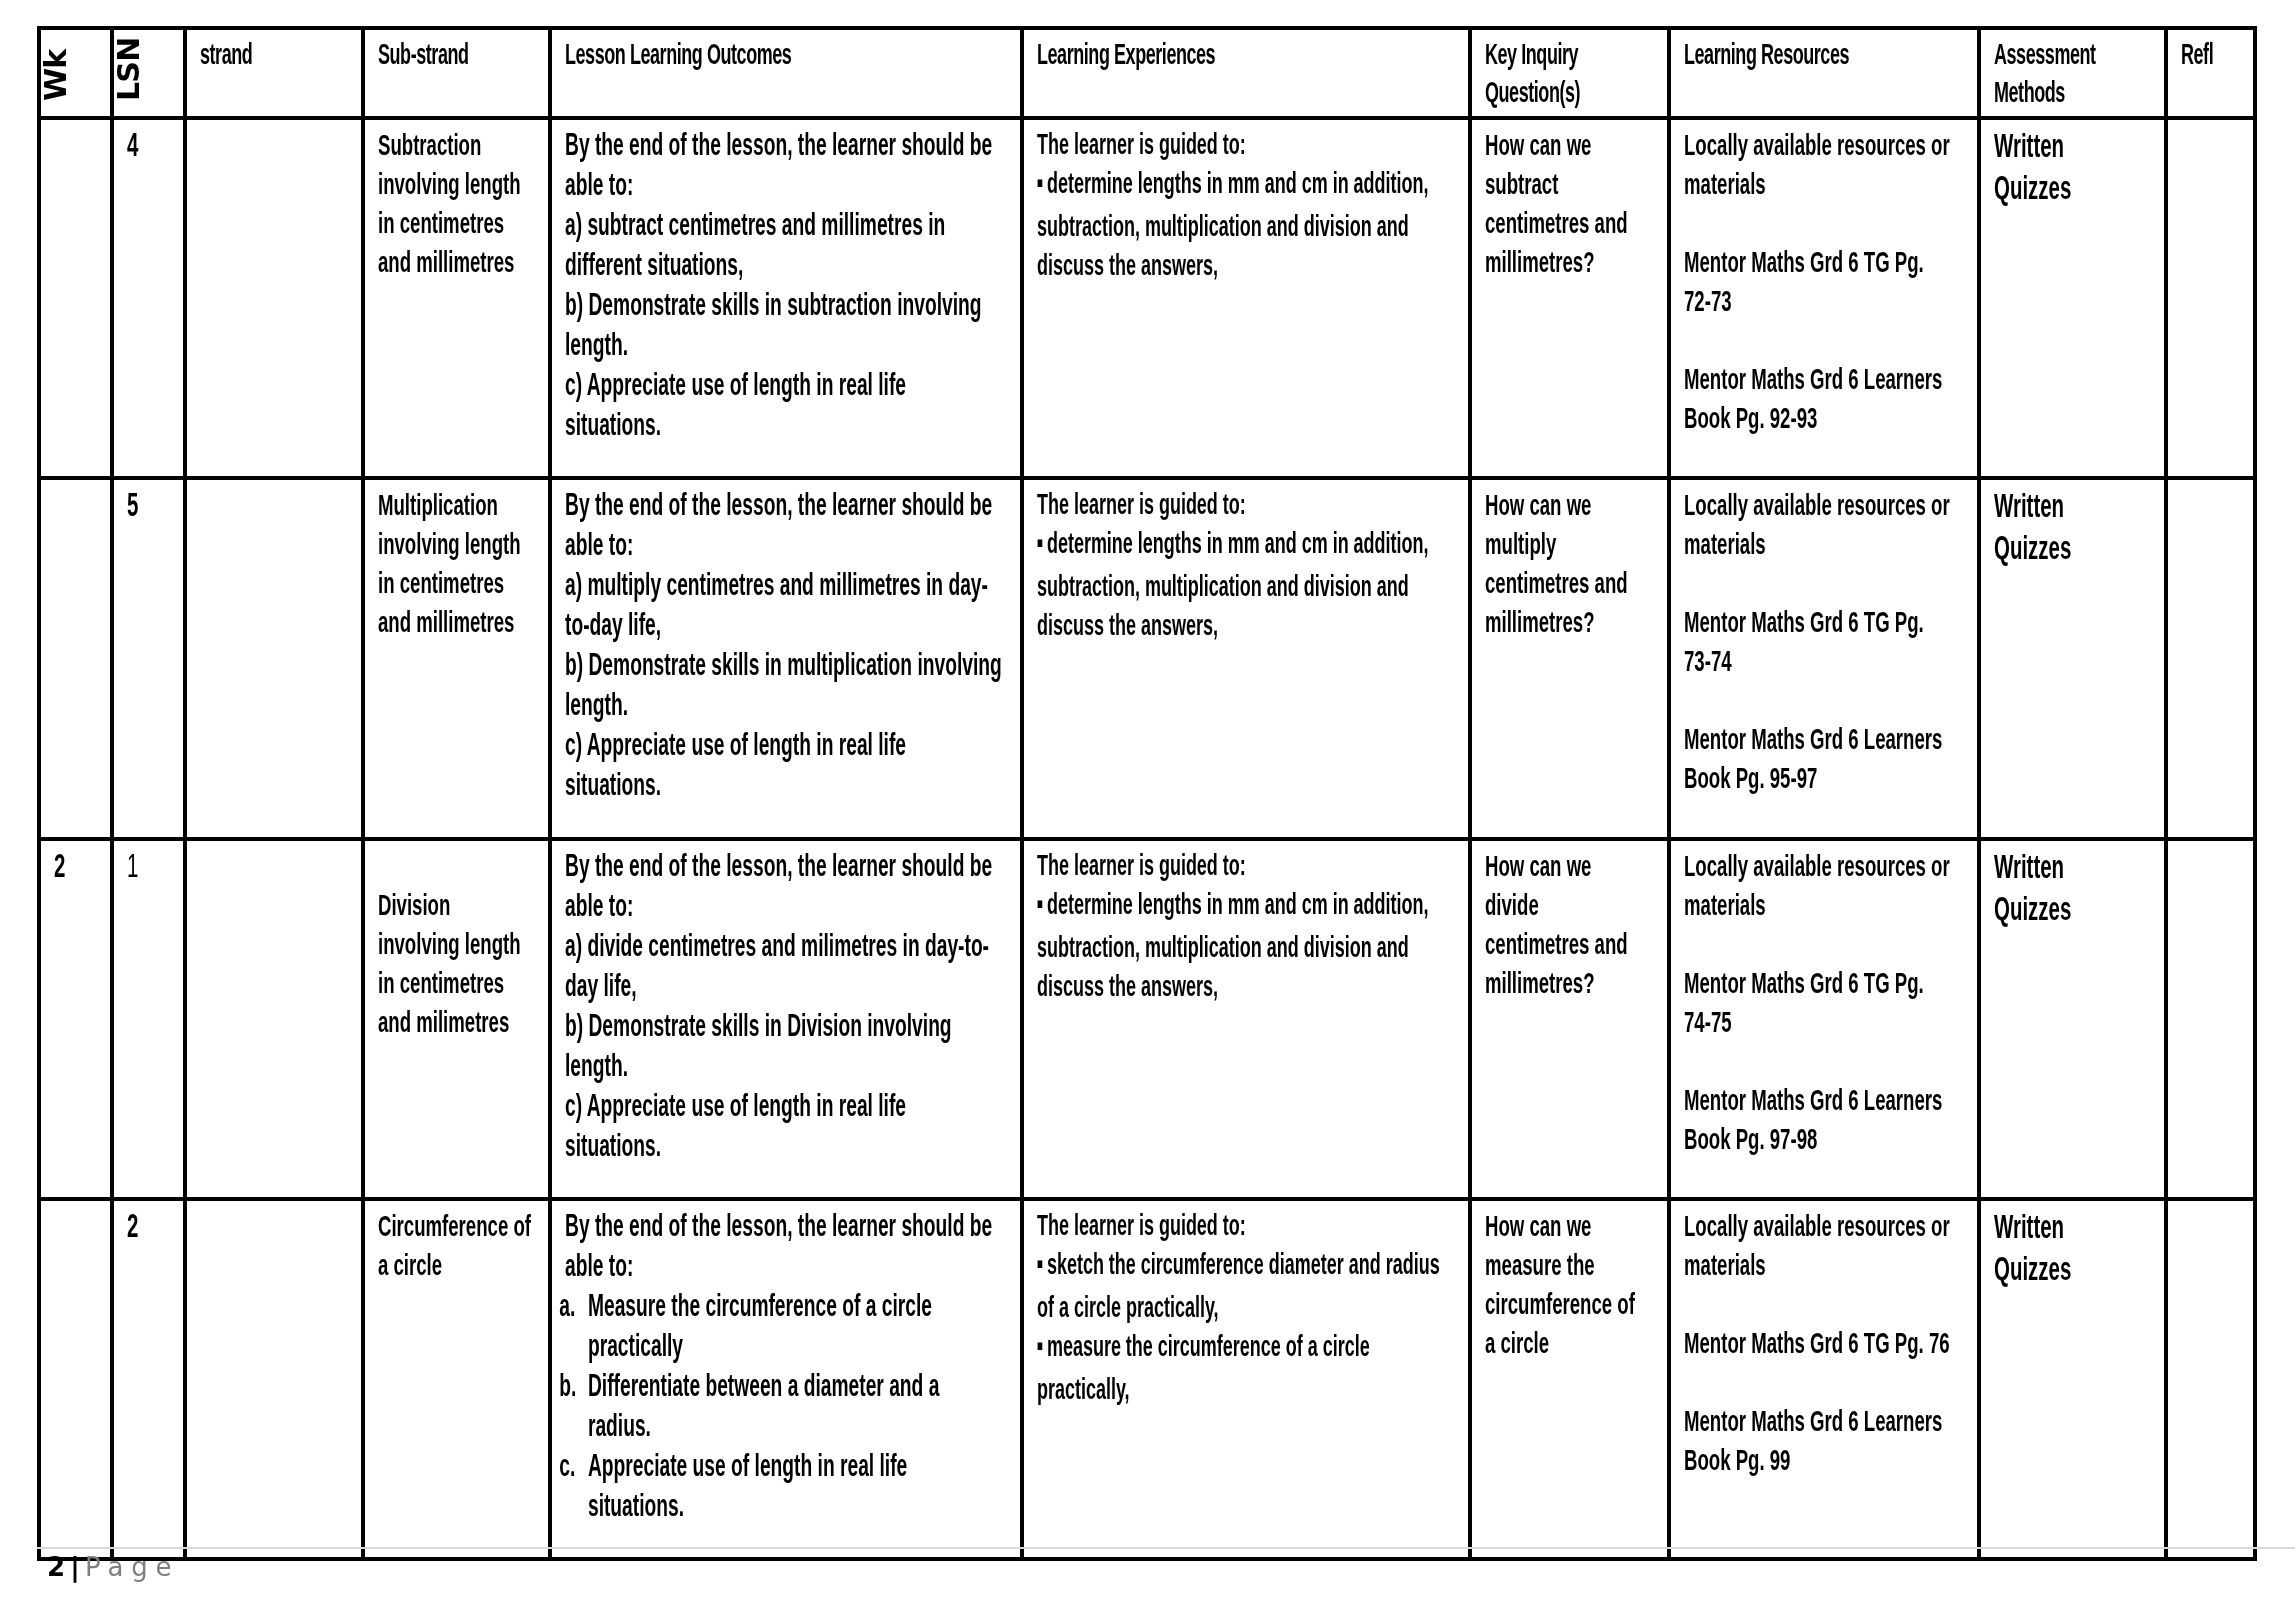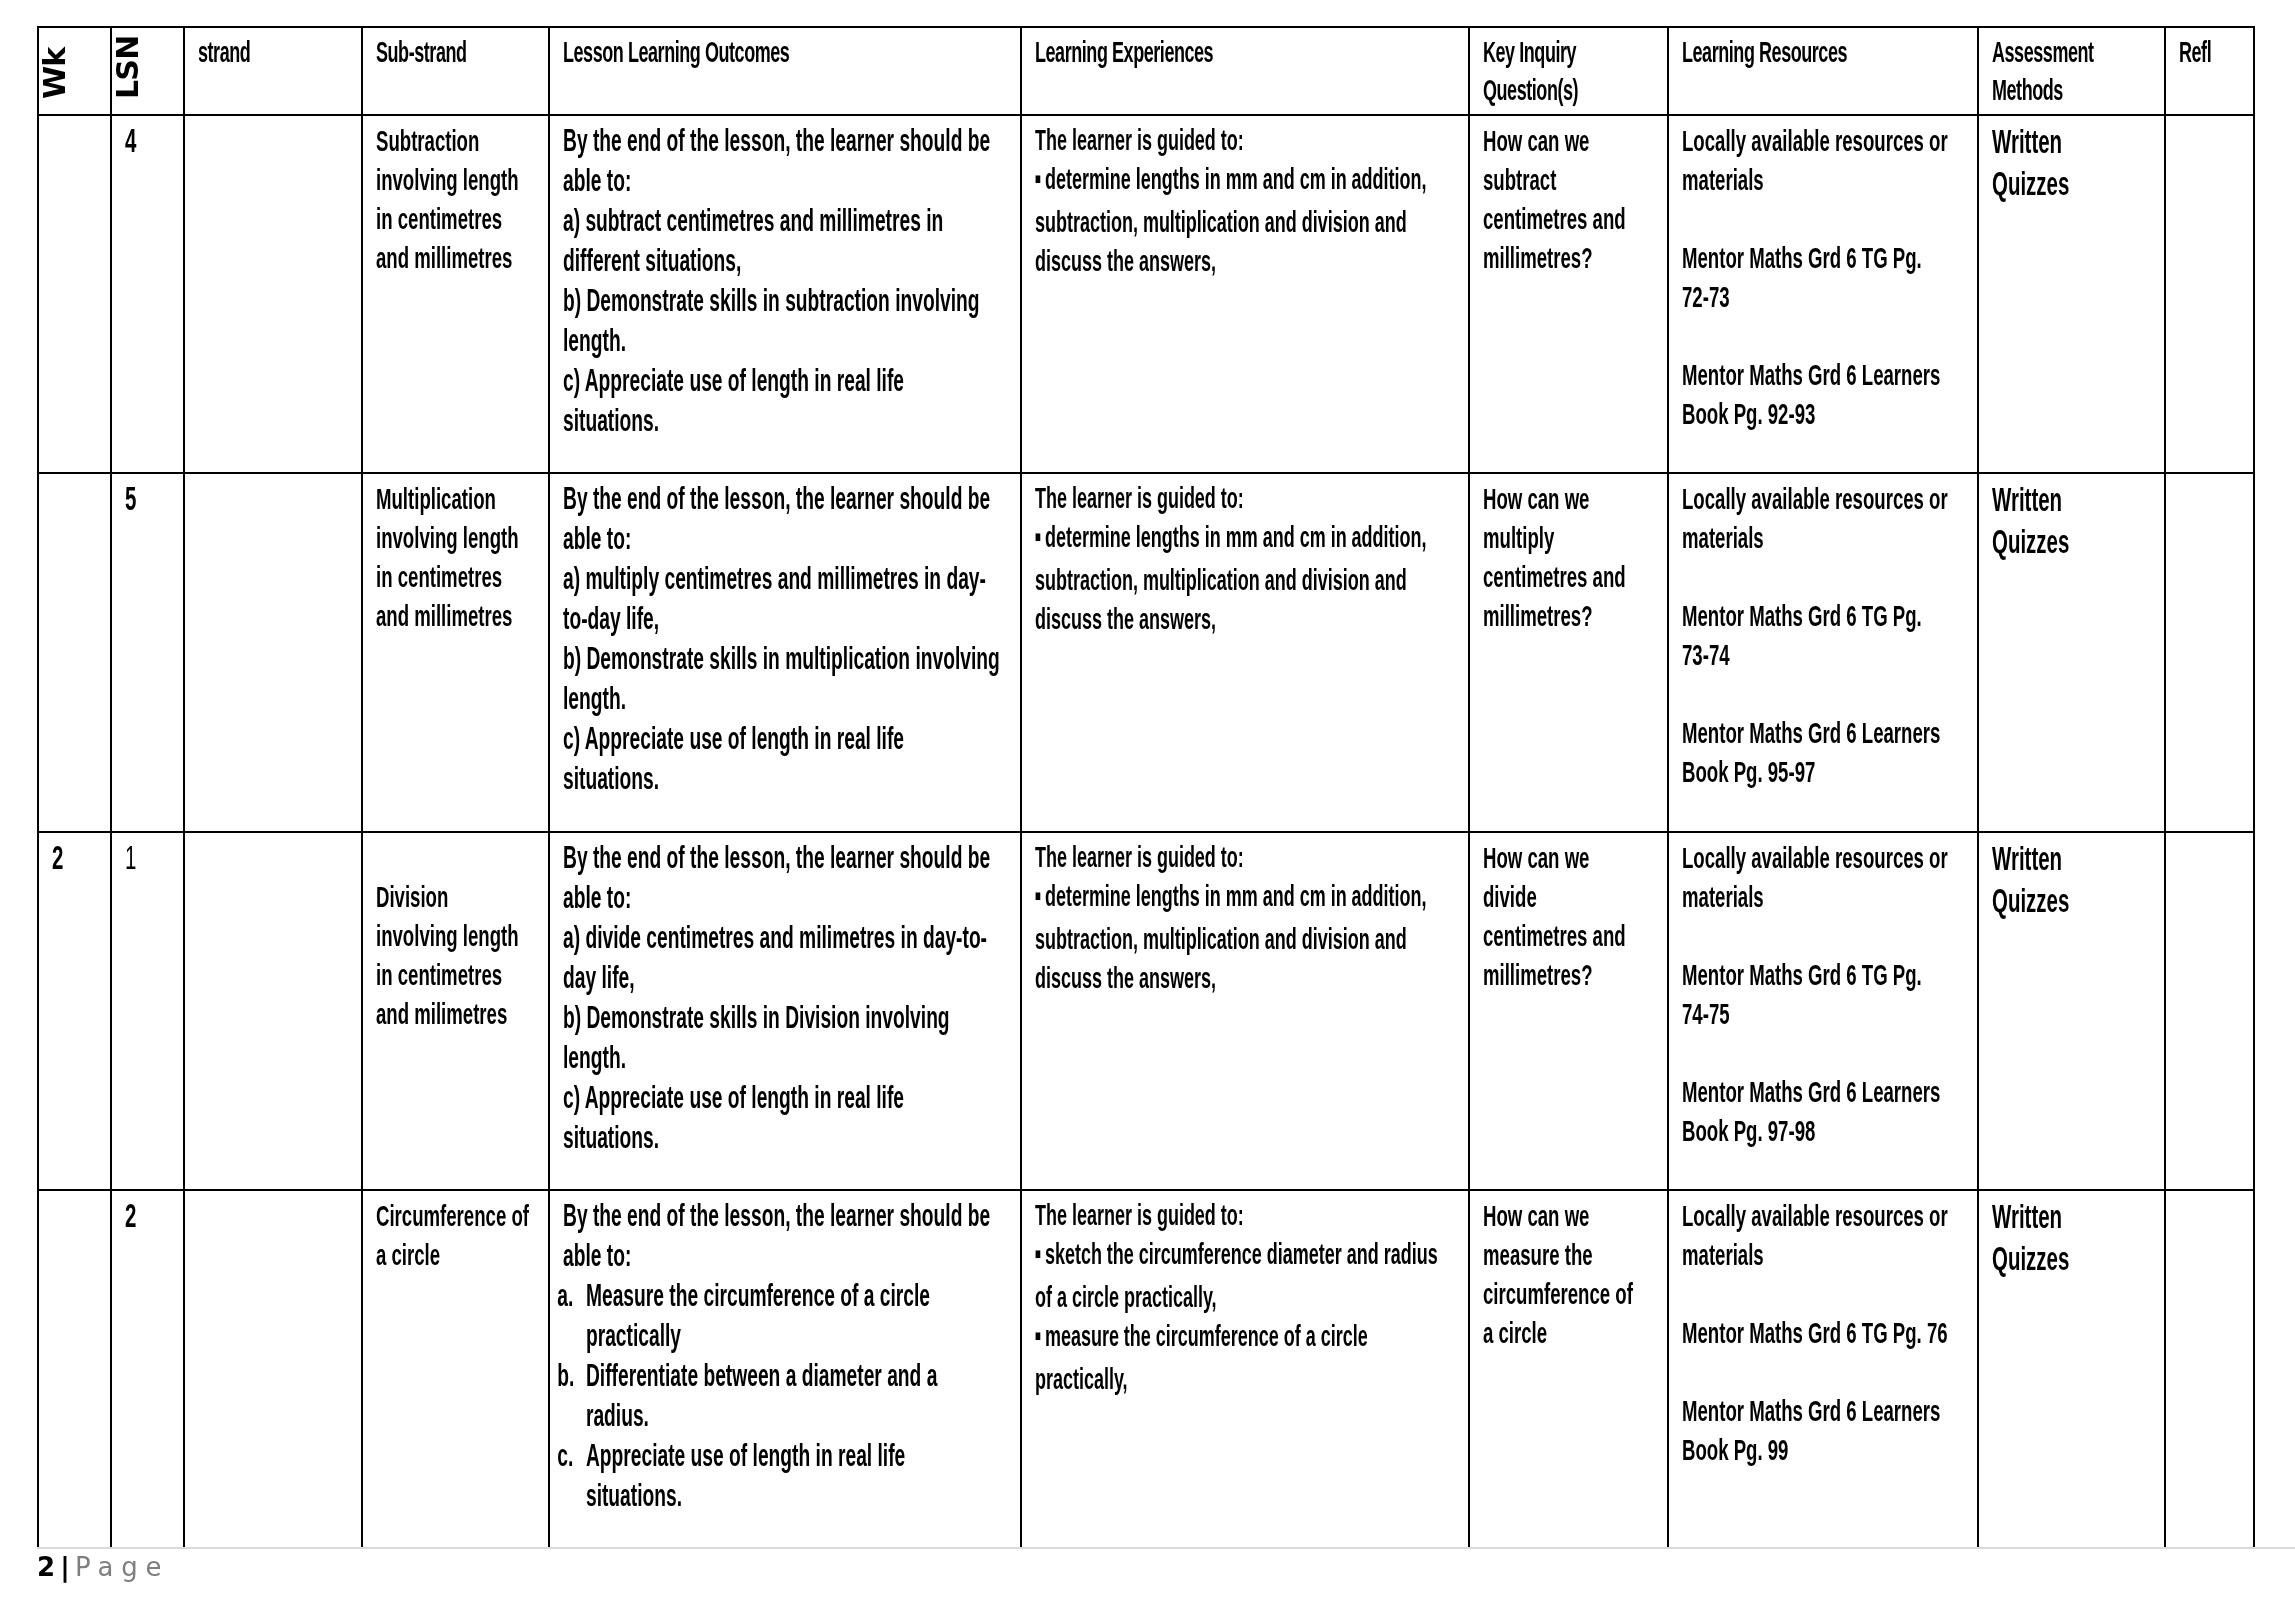--- a/index.html
+++ b/index.html
@@ -4,21 +4,21 @@
 <style>
   html, body { margin: 0; padding: 0; background: #ffffff; }
   body { width: 2295px; height: 1623px; position: relative; overflow: hidden;
          font-family: "Liberation Sans Narrow", "Liberation Sans", sans-serif; color: #000; }
   .page { position: absolute; left: 0; top: 0; width: 2295px; height: 1623px; }
   table.scheme {
     position: absolute; left: 37px; top: 25.5px;
     width: 2216px; border-collapse: collapse; table-layout: fixed;
   }
   table.scheme td, table.scheme th {
-    border: 2px solid #000000; vertical-align: top; padding: 5.2px 13px 5.2px 13px;
+    border: 4px solid #000000; vertical-align: top; padding: 5.2px 13px 5.2px 13px;
     text-align: left; overflow: hidden;
   }
   th {
     font-weight: bold; font-size: 29px; line-height: 38px; height: 69px;
     letter-spacing: -0.7px;
   }
   th .htext { display:block; transform: scaleX(0.62); transform-origin: left top; white-space: nowrap; }
   th.rot { position: relative; padding: 0; }
   th.rot .vt {
     position: absolute; left: 50%; bottom: 6.5px;
@@ -33,21 +33,21 @@
   .num { font-weight: bold; font-size: 33px; }
   .num .ctext { width: auto; }
   .outcomes .intro, .outcomes .line { display: block; }
   .outcomes .ctext { font-size: 31px; line-height: 40px; }
   ol.alpha { list-style: none; margin: 0; padding: 0; }
   ol.alpha li { position: relative; padding-left: 37px; }
   ol.alpha li .lbl { position: absolute; left: -9.2px; top: 0; }
   .bullet::before { content: "\25A0"; font-size: 15.7px; position: relative; top: -5.2px; margin-right: 6.5px; }
   .gap { display: block; height: 39px; }
   .footer-rule { position: absolute; left: 37px; top: 1547px; width: 2258px; height: 2px; background: #d9d9d9; }
-  .footer { position: absolute; left: 37px; top: 1552px; font-family: "DejaVu Sans", sans-serif; font-size: 26px; }
+  .footer { position: absolute; left: 47px; top: 1552px; font-family: "DejaVu Sans", sans-serif; font-size: 26px; }
   .footer .pn { font-weight: bold; color: #000; }
   .footer .bar { font-weight: bold; color: #000; margin: 0 5.2px; }
   .footer .pg { color: #7f7f7f; letter-spacing: 7.9px; }
 </style>
 </head>
 <body>
 
 <div class="page">
   <table class="scheme">
     <colgroup>

